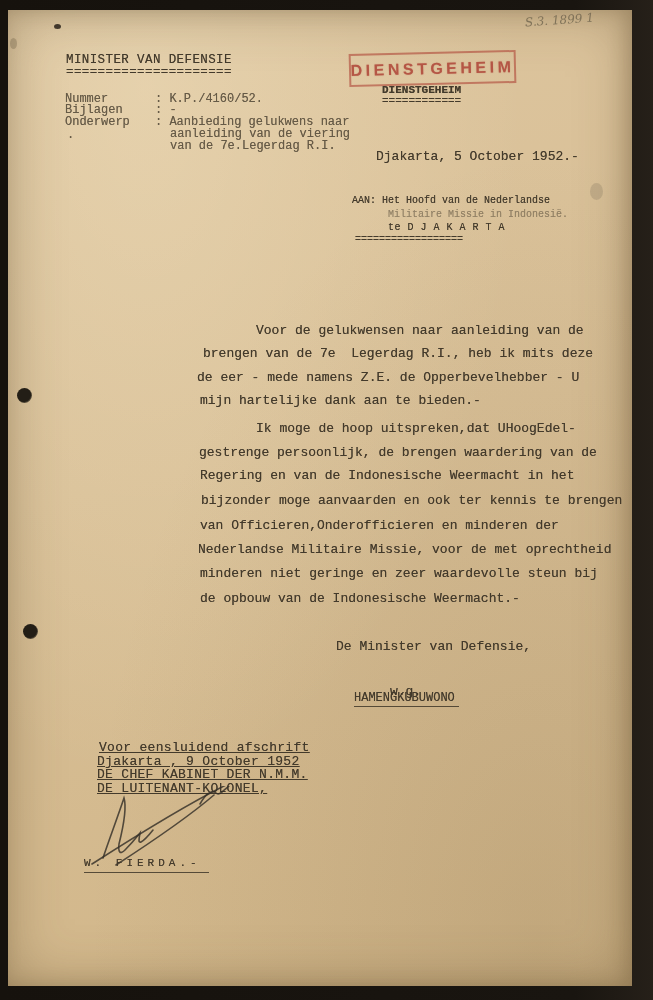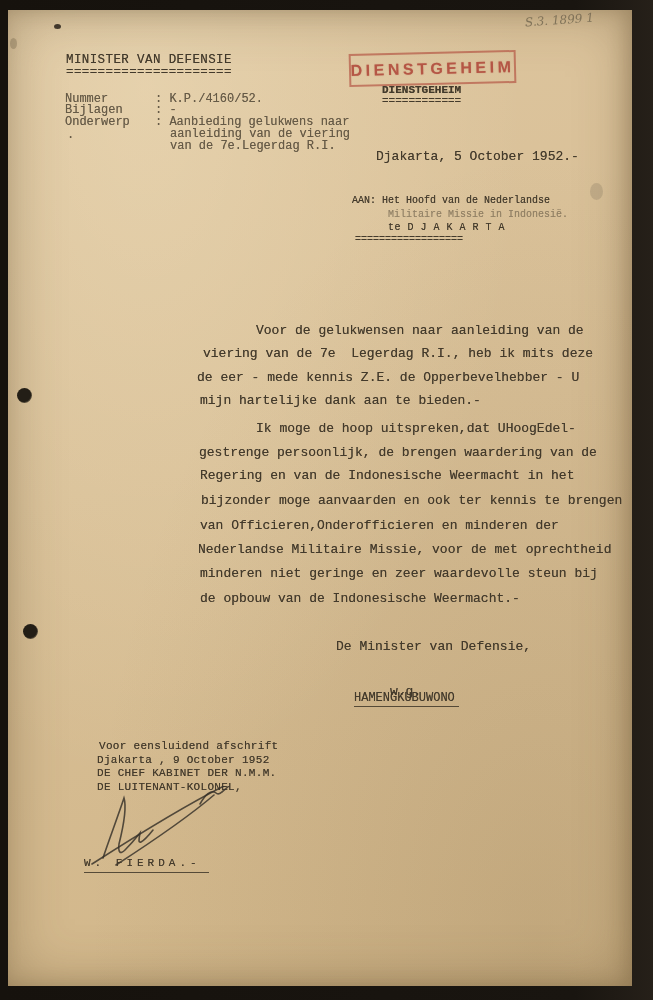--- a/index.html
+++ b/index.html
@@ -26,21 +26,21 @@
     color:rgba(64,55,41,.92);
     text-shadow:0 0 .5px rgba(64,55,41,.75);
     line-height:1.05;
     font-family:"Liberation Mono",monospace;
   }
   .sz-head{font-size:12.5px;letter-spacing:.4px;}
   .sz-field{font-size:12px;}
   .sz-std{font-size:13px;margin-top:31px;}
   .sz-aan{font-size:10px;}
   .sz-small{font-size:11px;}
-  .sz-cert{font-size:11px;letter-spacing:.3px;}
+  .sz-cert{font-size:13px;letter-spacing:.3px;text-decoration:underline;}
   .faint{opacity:.48;}
   .semi{opacity:.78;}
   .u-ink{border-bottom:1.2px solid rgba(64,55,41,.85);}
   .stamp-box{
     position:absolute;left:349px;top:52px;width:163px;height:29px;
     border:2px solid rgba(176,72,58,.62);
     transform:rotate(-1.4deg);
     display:flex;align-items:center;justify-content:center;
   }
   .stamp-text{
@@ -97,22 +97,22 @@
   <div class="typed sz-small" style="left:382px;top:96px;">============</div>
 
   <div class="typed sz-std" style="left:376px;top:119px;">Djakarta, 5 October 1952.-</div>
 
   <div class="typed sz-aan" style="left:352px;top:196px;">AAN: Het Hoofd van de Nederlandse</div>
   <div class="typed sz-aan faint" style="left:388px;top:210px;">Militaire Missie in Indonesië.</div>
   <div class="typed sz-aan" style="left:388px;top:223px;letter-spacing:.5px;">te D J A K A R T A</div>
   <div class="typed sz-aan" style="left:355px;top:235px;">==================</div>
 
   <div class="typed sz-std" style="left:256px;top:293px;">Voor de gelukwensen naar aanleiding van de</div>
-  <div class="typed sz-std" style="left:203px;top:316px;">viering van de 7e  Legerdag R.I., heb ik mits deze</div>
-  <div class="typed sz-std" style="left:197px;top:340px;">de eer - mede kennis Z.E. de Opperbevelhebber - U</div>
+  <div class="typed sz-std" style="left:203px;top:316px;">brengen van de 7e  Legerdag R.I., heb ik mits deze</div>
+  <div class="typed sz-std" style="left:197px;top:340px;">de eer - mede namens Z.E. de Opperbevelhebber - U</div>
   <div class="typed sz-std" style="left:200px;top:363px;">mijn hartelijke dank aan te bieden.-</div>
   <div class="typed sz-std" style="left:256px;top:391px;">Ik moge de hoop uitspreken,dat UHoogEdel-</div>
   <div class="typed sz-std" style="left:199px;top:415px;">gestrenge persoonlijk, de brengen waardering van de</div>
   <div class="typed sz-std" style="left:200px;top:438px;">Regering en van de Indonesische Weermacht in het</div>
   <div class="typed sz-std" style="left:201px;top:463px;">bijzonder moge aanvaarden en ook ter kennis te brengen</div>
   <div class="typed sz-std" style="left:200px;top:488px;">van Officieren,Onderofficieren en minderen der</div>
   <div class="typed sz-std" style="left:198px;top:512px;">Nederlandse Militaire Missie, voor de met oprechtheid</div>
   <div class="typed sz-std" style="left:200px;top:536px;">minderen niet geringe en zeer waardevolle steun bij</div>
   <div class="typed sz-std" style="left:336px;top:609px;">De Minister van Defensie,</div>
 

